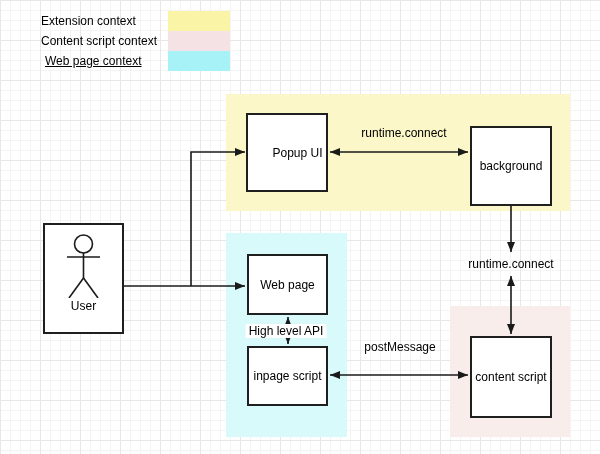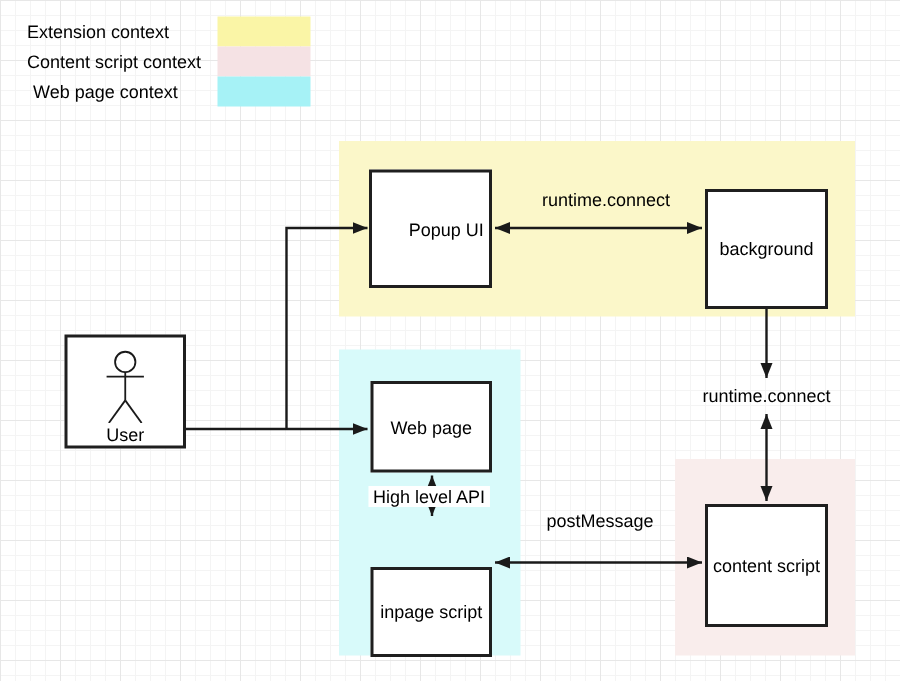--- a/index.html
+++ b/index.html
@@ -15,47 +15,47 @@
       linear-gradient(90deg, #e7e7e7 1px, transparent 1px),
       linear-gradient(#f4f4f4 1px, transparent 1px),
       linear-gradient(90deg, #f4f4f4 1px, transparent 1px);
     background-size: 40px 40px, 40px 40px, 10px 10px, 10px 10px;
   }
 
   .legend {
     position: absolute; left: 18px; top: 11px;
     display: flex; flex-direction: column;
   }
-  .legend-row { display: flex; align-items: center; height: 20px; }
+  .legend-row { display: flex; align-items: center; height: 20px; margin-left: 23px; }
   .legend-label {
     width: 127px; font-size: 12px; color: #000; line-height: 20px;
   }
-  .legend-row:nth-child(3) .legend-label { padding-left: 4px; }
+  .legend-row:nth-child(3) .legend-label { padding-left: 4px; text-decoration: underline; }
   .legend-swatch { width: 62px; height: 20px; }
 
   .region { position: absolute; z-index: 1; }
   .region-extension   { left: 226px; top:  94px; width: 344px; height: 117px; }
   .region-webpage     { left: 226px; top: 233px; width: 121px; height: 204px; }
   .region-contentscript { left: 450px; top: 306px; width: 120px; height: 131px; }
 
   svg.wires { position: absolute; left: 0; top: 0; z-index: 2; }
 
   .node {
     position: absolute; z-index: 3;
     background: #ffffff;
     border: 2px solid #1f1f1f;
     display: flex; align-items: center; justify-content: center;
     font-size: 12px; color: #000; text-align: center;
   }
   .node-popup      { left: 246px; top: 113px; width: 82px; height: 79px; padding-left: 21px; }
   .node-background { left: 470px; top: 113px; width: 82px; height: 80px; margin-top: 13px; }
   .node-webpage    { left: 247px; top: 254px; width: 81px; height: 61px; }
-  .node-inpage     { left: 247px; top: 346px; width: 81px; height: 60px; margin-top: 32px; }
+  .node-inpage     { left: 247px; top: 346px; width: 81px; height: 60px; }
   .node-content    { left: 470px; top: 336px; width: 82px; height: 82px; }
-  .node-user       { left: 43px;  top: 223px; width: 81px; height: 76px;
+  .node-user       { left: 43px;  top: 223px; width: 81px; height: 111px;
                      flex-direction: column; justify-content: flex-start; }
   .node-user .figure { margin-top: 8px; }
   .node-user .user-label { margin-top: 1px; font-size: 12px; }
 
   .edge-label {
     position: absolute; z-index: 4;
     font-size: 12px; color: #000; white-space: nowrap;
     transform: translate(-50%, -50%);
   }
   .edge-label.boxed { background: #ffffff; padding: 0 3px; }

